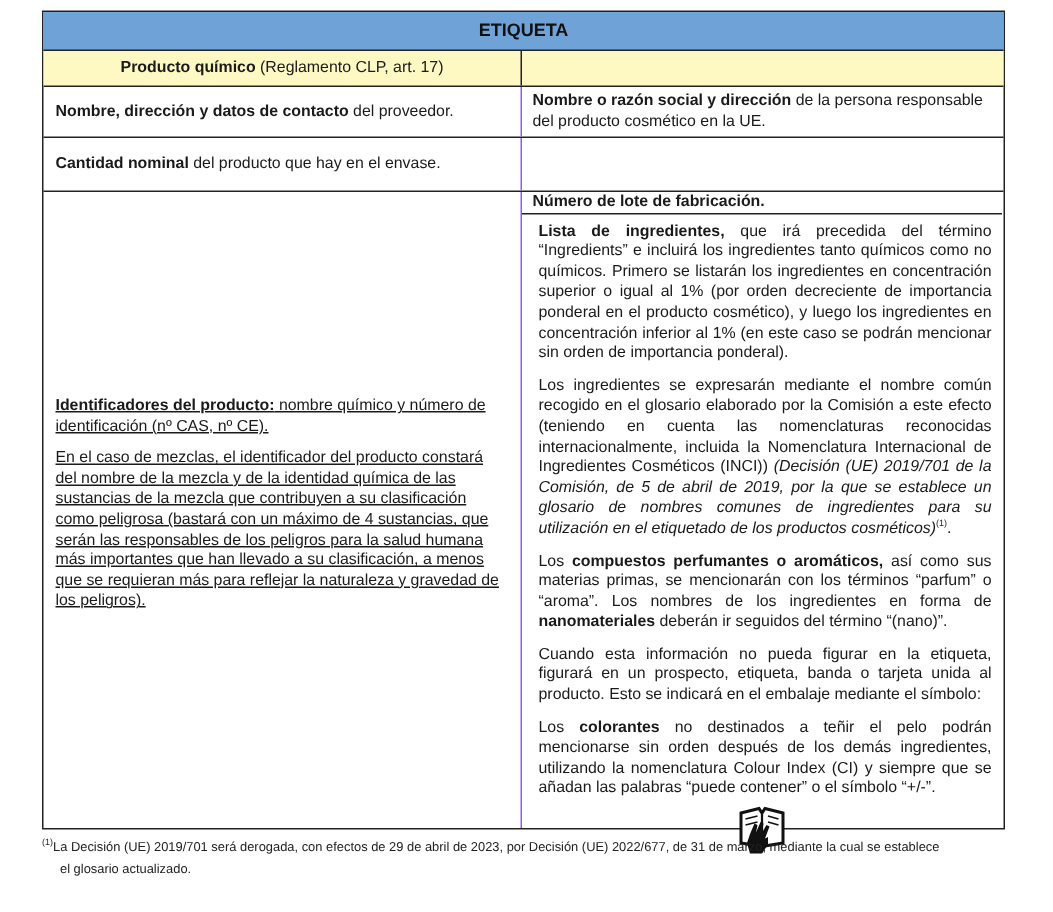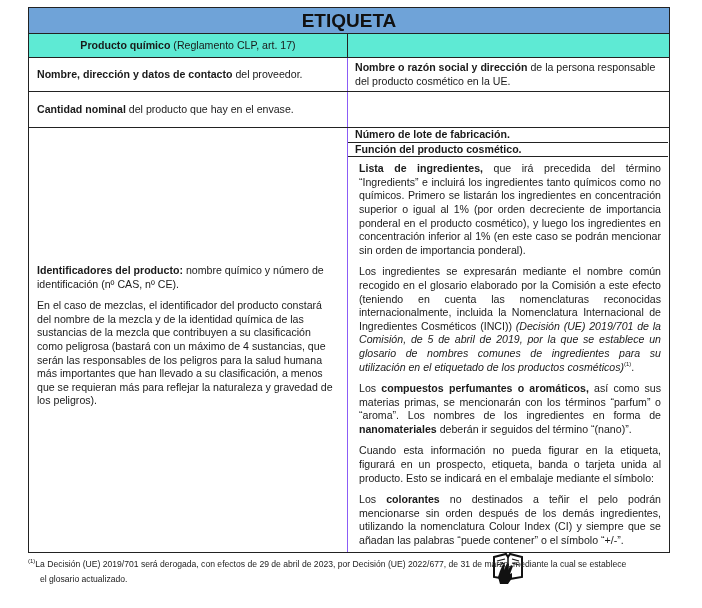--- a/index.html
+++ b/index.html
@@ -1,38 +1,38 @@
 <!DOCTYPE html>
 <html><head>
 <meta charset="utf-8">
 <style>
   html, body { margin:0; padding:0; background:#ffffff; }
   body { width:702px; height:608px; position:relative; overflow:hidden;
          font-family:"Liberation Sans", sans-serif; color:#1a1a1a; }
   .tbl { position:absolute; left:28px; top:7px; width:642px; border:1.5px solid #222;
          box-sizing:border-box; font-size:10.6px; line-height:13.6px; }
   .title { height:25px; background:#6fa3d8; border-bottom:1px solid #222; text-align:center;
-           font-weight:bold; font-size:19px; line-height:25px; color:#111; }
-  .sub { display:flex; height:23px; background:#5eead4; border-bottom:1px solid #222; }
+           font-weight:bold; font-size:12px; line-height:25px; color:#111; }
+  .sub { display:flex; height:23px; background:#fef9c3; border-bottom:1px solid #222; }
   .sub > div { flex:none; text-align:center; line-height:23px; font-size:10.6px; }
   .colL { width:319px; border-right:1px solid #222; box-sizing:border-box; }
   .colR { width:320px; }
   .row { display:flex; border-bottom:1px solid #222; }
   .row:last-child { border-bottom:none; }
   .cellL { width:319px; border-right:1px solid #8b5cf6; box-sizing:border-box; padding:0 8px; display:flex; align-items:center; }
   .cellR { width:320px; box-sizing:border-box; padding:0 7px; display:flex; align-items:center; }
   b { font-weight:bold; }
   .stack { display:flex; flex-direction:column; width:320px; }
   .stack > .cellR { border-bottom:1px solid #222; }
   .stack > .cellR:last-child { border-bottom:none; }
   .ingredients { display:block !important; padding:5px 7px 4px 7px !important; text-align:justify; }
   .ingredients p { margin:0 0 8px 4px; }
   .ingredients p:last-of-type { margin-bottom:3px; }
   .ident { display:block !important; padding-top:0; text-align:left; }
-  .ident p { margin:0 0 8px 0; }
+  .ident p { margin:0 0 8px 0;text-decoration:underline; }
   .icon-wrap { text-align:center; height:34px; }
   sup { font-size:6px; vertical-align:super; line-height:0; }
   .footnote { position:absolute; left:28px; top:557px; width:650px; font-size:8.6px; line-height:15px; color:#222; }
   .footnote .fn2 { padding-left:12px; }
 </style>
 </head>
 <body>
 
 <div class="tbl">
   <div class="title">ETIQUETA</div>
@@ -60,23 +60,20 @@
     <div class="cellL ident" style="display:flex !important; align-items:center;">
       <div>
         <p><b>Identificadores del producto:</b><span> nombre químico y número de identificación (nº CAS, nº CE).</span></p>
         <p>En el caso de mezclas, el identificador del producto constará del nombre de la mezcla y de la identidad química de las sustancias de la mezcla que contribuyen a su clasificación como peligrosa (bastará con un máximo de 4 sustancias, que serán las responsables de los peligros para la salud humana más importantes que han llevado a su clasificación, a menos que se requieran más para reflejar la naturaleza y gravedad de los peligros).</p>
       </div>
     </div>
     <div class="stack">
       <div class="cellR" style="height:23px">
           <b>Número de lote de fabricación.</b>
         </div>
-      <div class="cellR" style="height:23px">
-          <b>Función del producto cosmético.</b>
-        </div>
       <div class="cellR ingredients" style="flex:1">
         <p><b>Lista de ingredientes,</b><span> que irá precedida del término “Ingredients” e incluirá los ingredientes tanto químicos como no químicos. Primero se listarán los ingredientes en concentración superior o igual al 1% (por orden decreciente de importancia ponderal en el producto cosmético), y luego los ingredientes en concentración inferior al 1% (en este caso se podrán mencionar sin orden de importancia ponderal).</span></p>
         <p><span>Los ingredientes se expresarán mediante el nombre común recogido en el glosario elaborado por la Comisión a este efecto (teniendo en cuenta las nomenclaturas reconocidas internacionalmente, incluida la Nomenclatura Internacional de Ingredientes Cosméticos (INCI)) </span><i>(Decisión (UE) 2019/701 de la Comisión, de 5 de abril de 2019, por la que se establece un glosario de nombres comunes de ingredientes para su utilización en el etiquetado de los productos cosméticos)</i><sup>(1)</sup><span>.</span></p>
         <p><span>Los </span><b>compuestos perfumantes o aromáticos,</b><span> así como sus materias primas, se mencionarán con los términos “parfum” o “aroma”. Los nombres de los ingredientes en forma de </span><b>nanomateriales</b><span> deberán ir seguidos del término “(nano)”.</span></p>
         <p>Cuando esta información no pueda figurar en la etiqueta, figurará en un prospecto, etiqueta, banda o tarjeta unida al producto. Esto se indicará en el embalaje mediante el símbolo:</p>
         <p><span>Los </span><b>colorantes</b><span> no destinados a teñir el pelo podrán mencionarse sin orden después de los demás ingredientes, utilizando la nomenclatura Colour Index (CI) y siempre que se añadan las palabras “puede contener” o el símbolo “+/-”.</span></p>
         <div class="icon-wrap">
           <svg width="40" height="34" viewBox="0 0 40 34">
             <path d="M6 6 L18 3 L20 6 L22 3 L34 6 L34 26 L22 28 L20 30 L18 28 L6 26 Z" fill="#fff" stroke="#111" stroke-width="2"></path>
             <line x1="20" y1="6" x2="20" y2="29" stroke="#111" stroke-width="1.5"></line>

